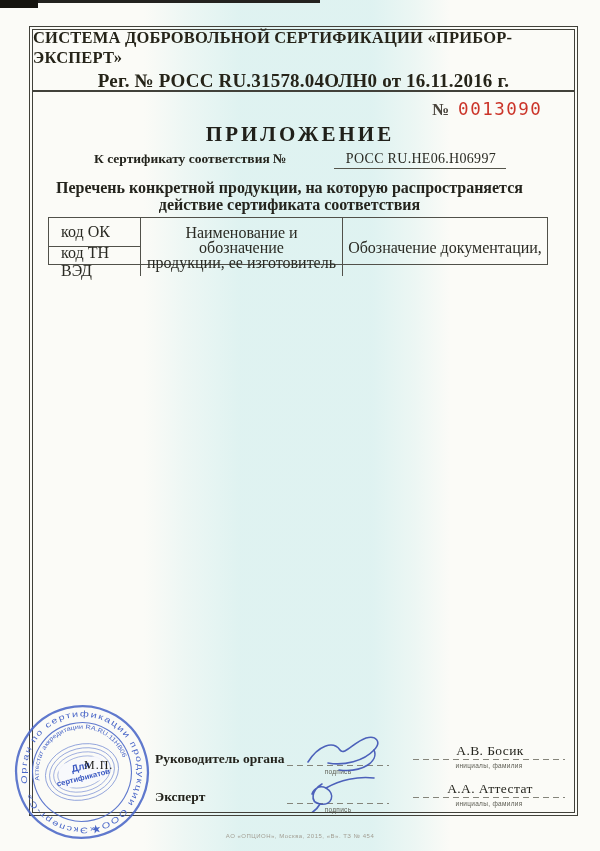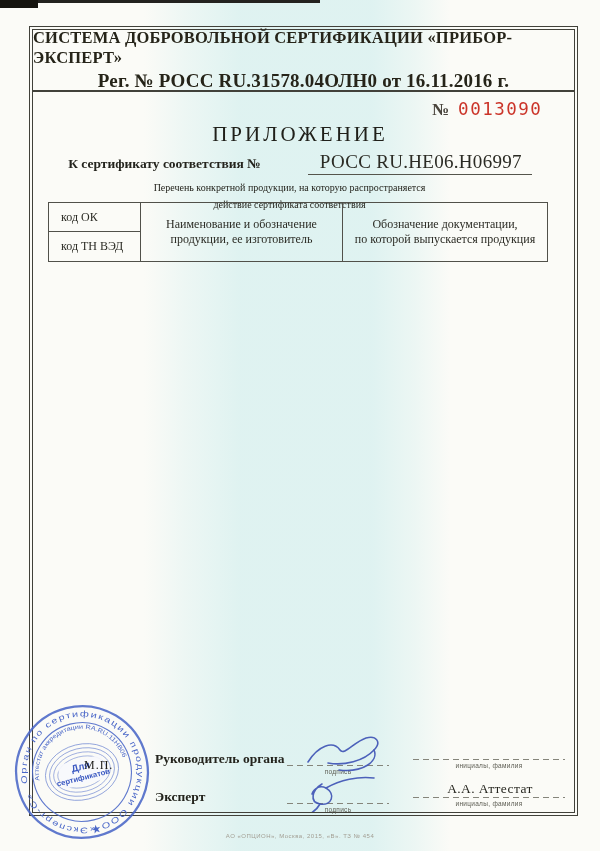--- a/index.html
+++ b/index.html
@@ -39,40 +39,40 @@
     position:absolute;left:432px;top:99px;
     display:flex;align-items:baseline;
   }
   .blank-no .sign{font-size:17px;font-weight:600;color:#4a453d;}
   .blank-no .digits{
     font-family:"DejaVu Sans Mono","Liberation Mono",monospace;
     font-size:17.5px;color:#cb3429;letter-spacing:1.5px;margin-left:9px;
   }
   .doc-title{
     position:absolute;left:0;top:122px;width:600px;text-align:center;
-    font-size:21px;font-weight:400;letter-spacing:3px;color:#20201a;
+    font-size:21px;font-weight:700;letter-spacing:3px;color:#20201a;
   }
   .cert-row{
     position:absolute;left:0;top:151px;width:600px;
     display:flex;justify-content:center;align-items:baseline;gap:42px;
   }
   .cert-label{font-size:13.5px;font-weight:700;color:#24241d;}
   .cert-value{
-    font-size:19px;color:#2b2b24;letter-spacing:.3px;
+    font-size:14px;color:#2b2b24;letter-spacing:.3px;
     border-bottom:1px solid #55554c;padding:0 10px 1px 12px;margin-left:5px;
   }
   .scope{
     position:absolute;left:0;top:180px;width:579px;text-align:center;
-    font-size:10px;font-weight:400;color:#24241d;line-height:16.5px;
+    font-size:16px;font-weight:700;color:#24241d;line-height:16.5px;
   }
   .ptable{
-    position:absolute;left:48px;top:202px;width:500px;height:60px;
+    position:absolute;left:48px;top:217px;width:500px;height:48px;
     border:1px solid #51514a;box-sizing:border-box;
     display:grid;grid-template-columns:92px 202px 1fr;grid-template-rows:29px 29px;
-    font-size:12px;color:#2b2b24;
+    font-size:16px;color:#2b2b24;
   }
   .ptable .c1a{grid-column:1;grid-row:1;border-right:1px solid #51514a;border-bottom:1px solid #51514a;display:flex;align-items:center;padding-left:12px;box-sizing:border-box;}
   .ptable .c1b{grid-column:1;grid-row:2;border-right:1px solid #51514a;display:flex;align-items:center;padding-left:12px;box-sizing:border-box;}
   .ptable .c2{grid-column:2;grid-row:1/3;border-right:1px solid #51514a;display:flex;flex-direction:column;align-items:center;justify-content:center;text-align:center;line-height:15px;}
   .ptable .c3{grid-column:3;grid-row:1/3;display:flex;flex-direction:column;align-items:center;justify-content:center;text-align:center;line-height:15px;}
   .sig-role{position:absolute;font-size:13.5px;font-weight:700;color:#24241d;}
   .sig-name{position:absolute;width:152px;text-align:center;font-size:13.5px;color:#26261f;letter-spacing:.4px;}
   .dash-line{
     position:absolute;height:1px;
     background:repeating-linear-gradient(90deg,#85857b 0 6px,rgba(0,0,0,0) 6px 10px);
@@ -124,27 +124,27 @@
 
   <div class="ptable">
     <div class="c1a">код ОК</div>
     <div class="c1b">код ТН ВЭД</div>
     <div class="c2">
       <span>Наименование и обозначение</span>
       <span>продукции, ее изготовитель</span>
     </div>
     <div class="c3">
       <span>Обозначение документации,</span>
-      <span>по которой выпускается продукция</span>
     </div>
   </div>
 
   <div class="sig-role" style="left:155px;top:751px;">Руководитель органа</div>
   <div class="dash-line" style="left:287px;top:765px;width:102px;"></div>
   <div class="tiny-caption" style="left:287px;top:768px;width:102px;">подпись</div>
+  <div class="sig-name" style="left:414px;top:743px;">А.В. Босик</div>
   <div class="dash-line" style="left:413px;top:759px;width:152px;"></div>
   <div class="tiny-caption" style="left:413px;top:762px;width:152px;">инициалы, фамилия</div>
 
   <div class="sig-role" style="left:155px;top:789px;">Эксперт</div>
   <div class="dash-line" style="left:287px;top:803px;width:102px;"></div>
   <div class="tiny-caption" style="left:287px;top:806px;width:102px;">подпись</div>
   <div class="sig-name" style="left:414px;top:781px;">А.А. Аттестат</div>
   <div class="dash-line" style="left:413px;top:797px;width:152px;"></div>
   <div class="tiny-caption" style="left:413px;top:800px;width:152px;">инициалы, фамилия</div>
 

